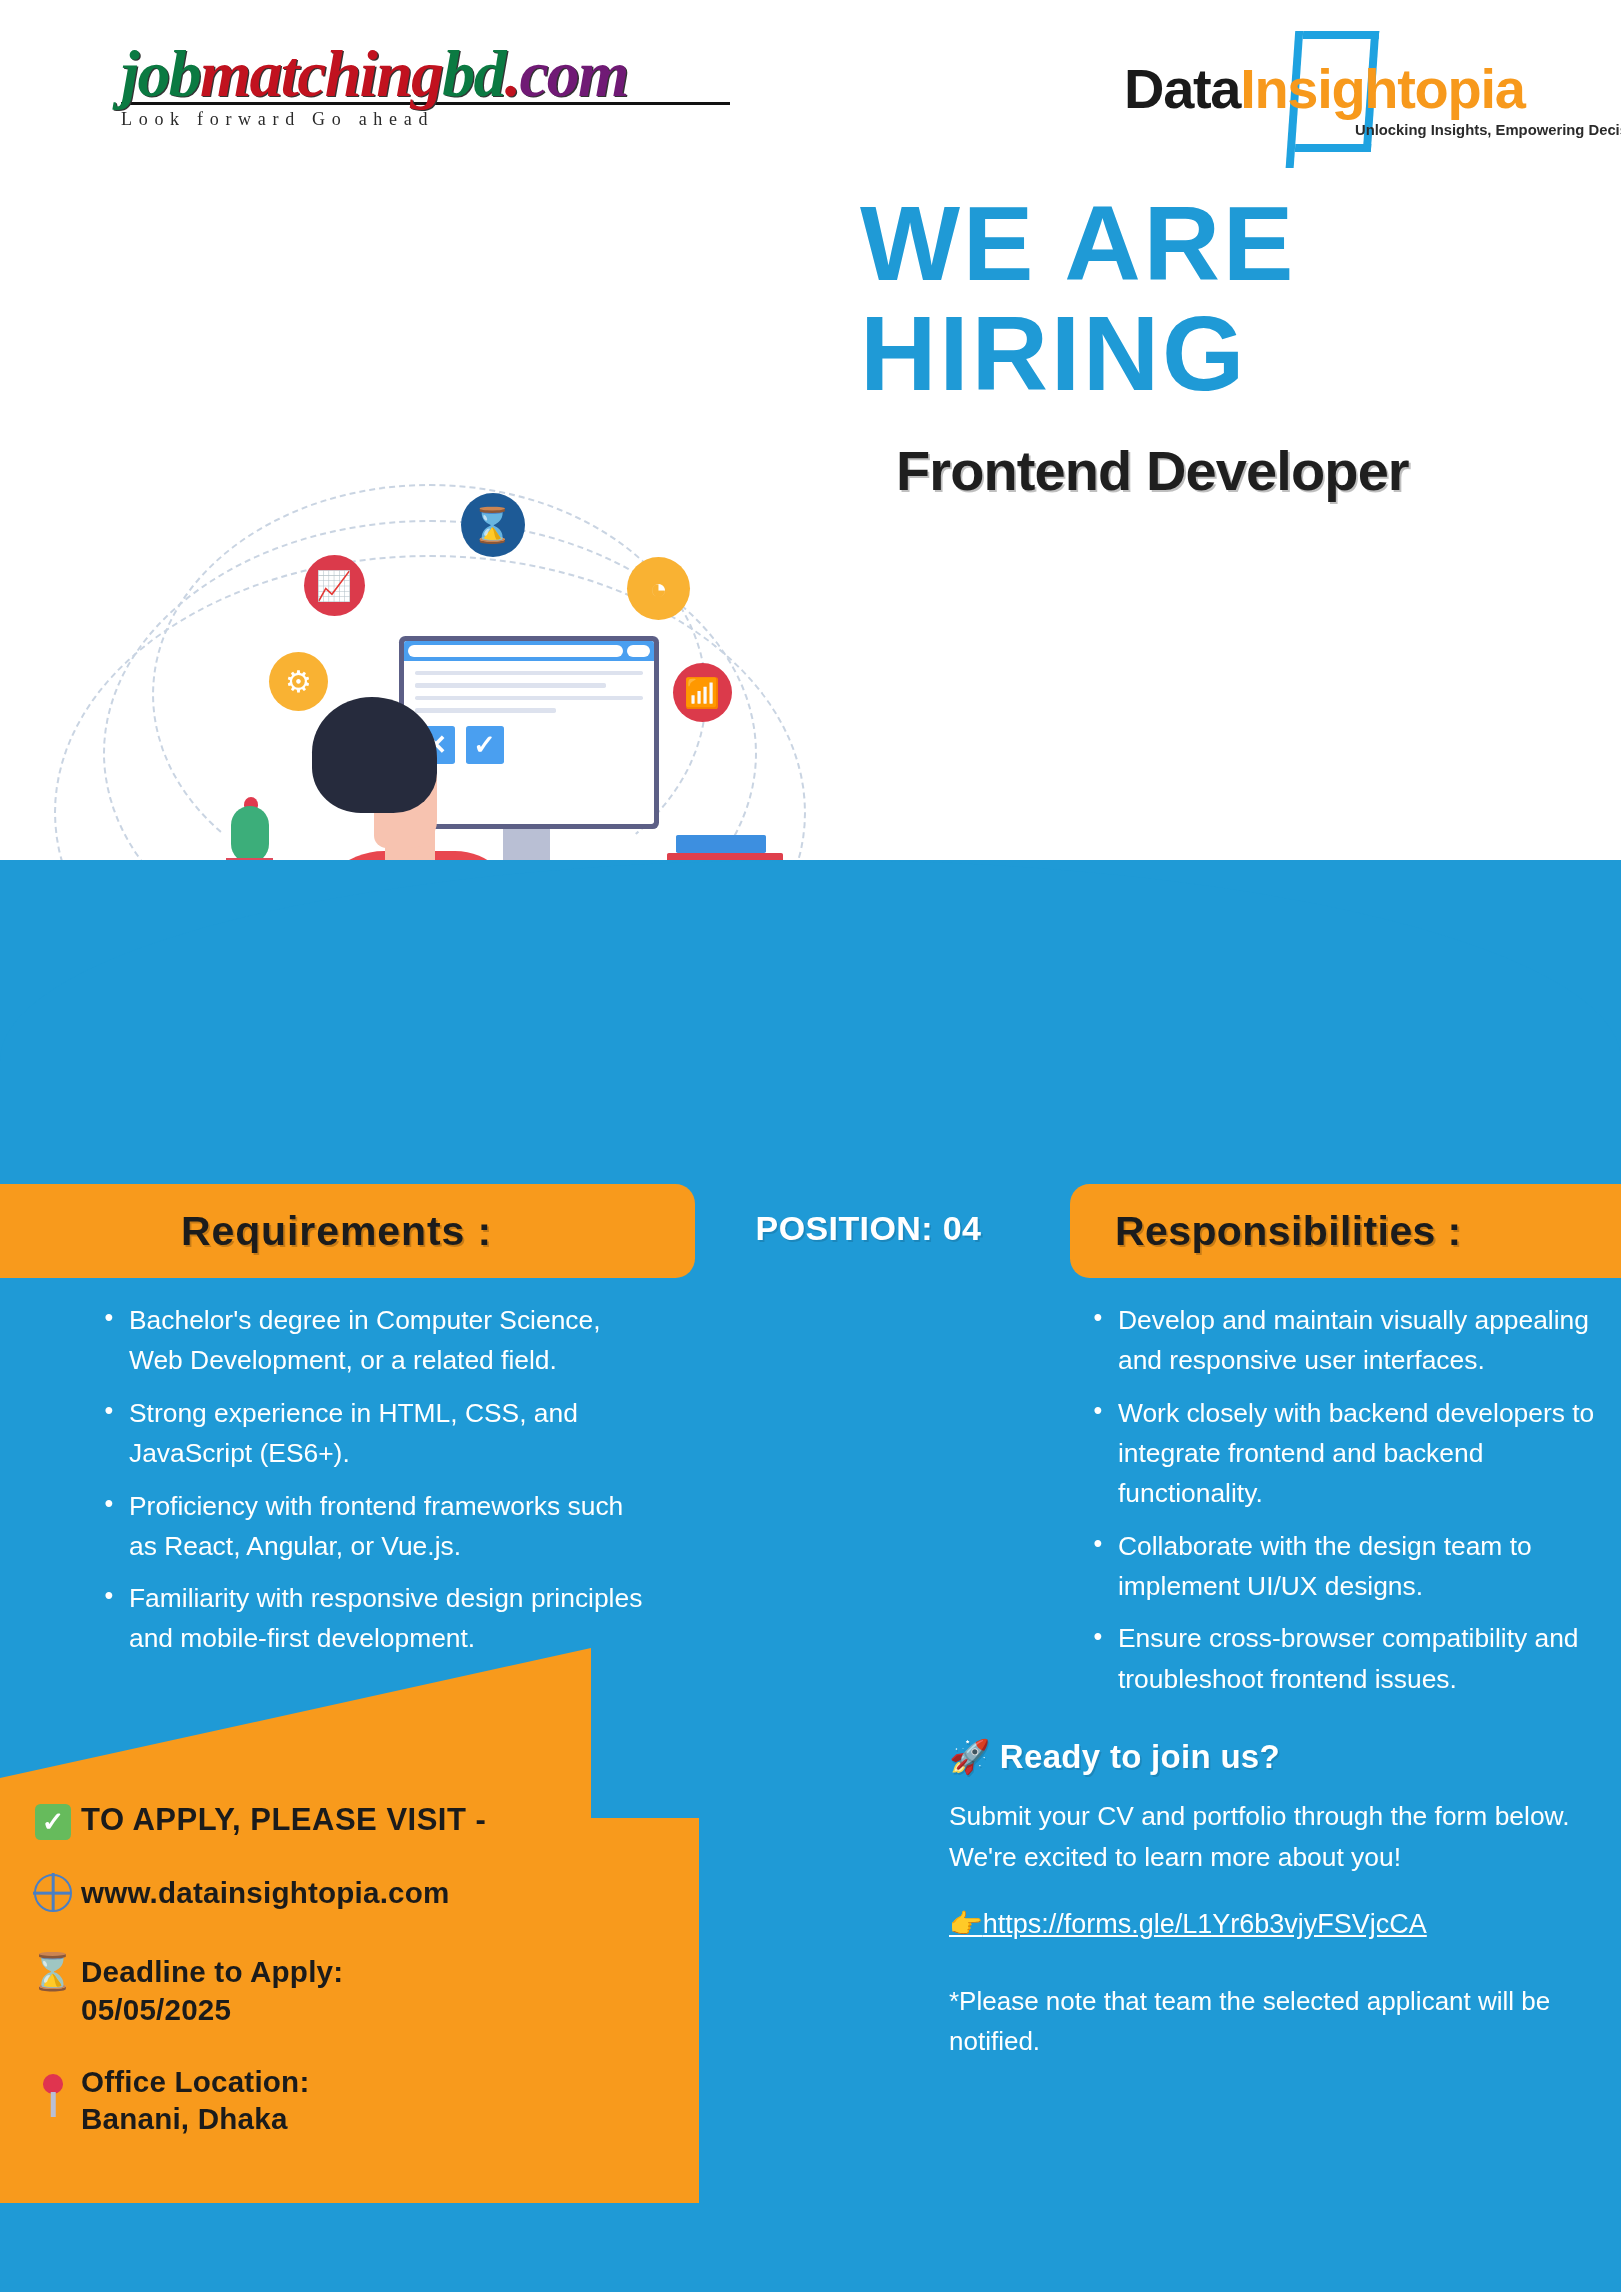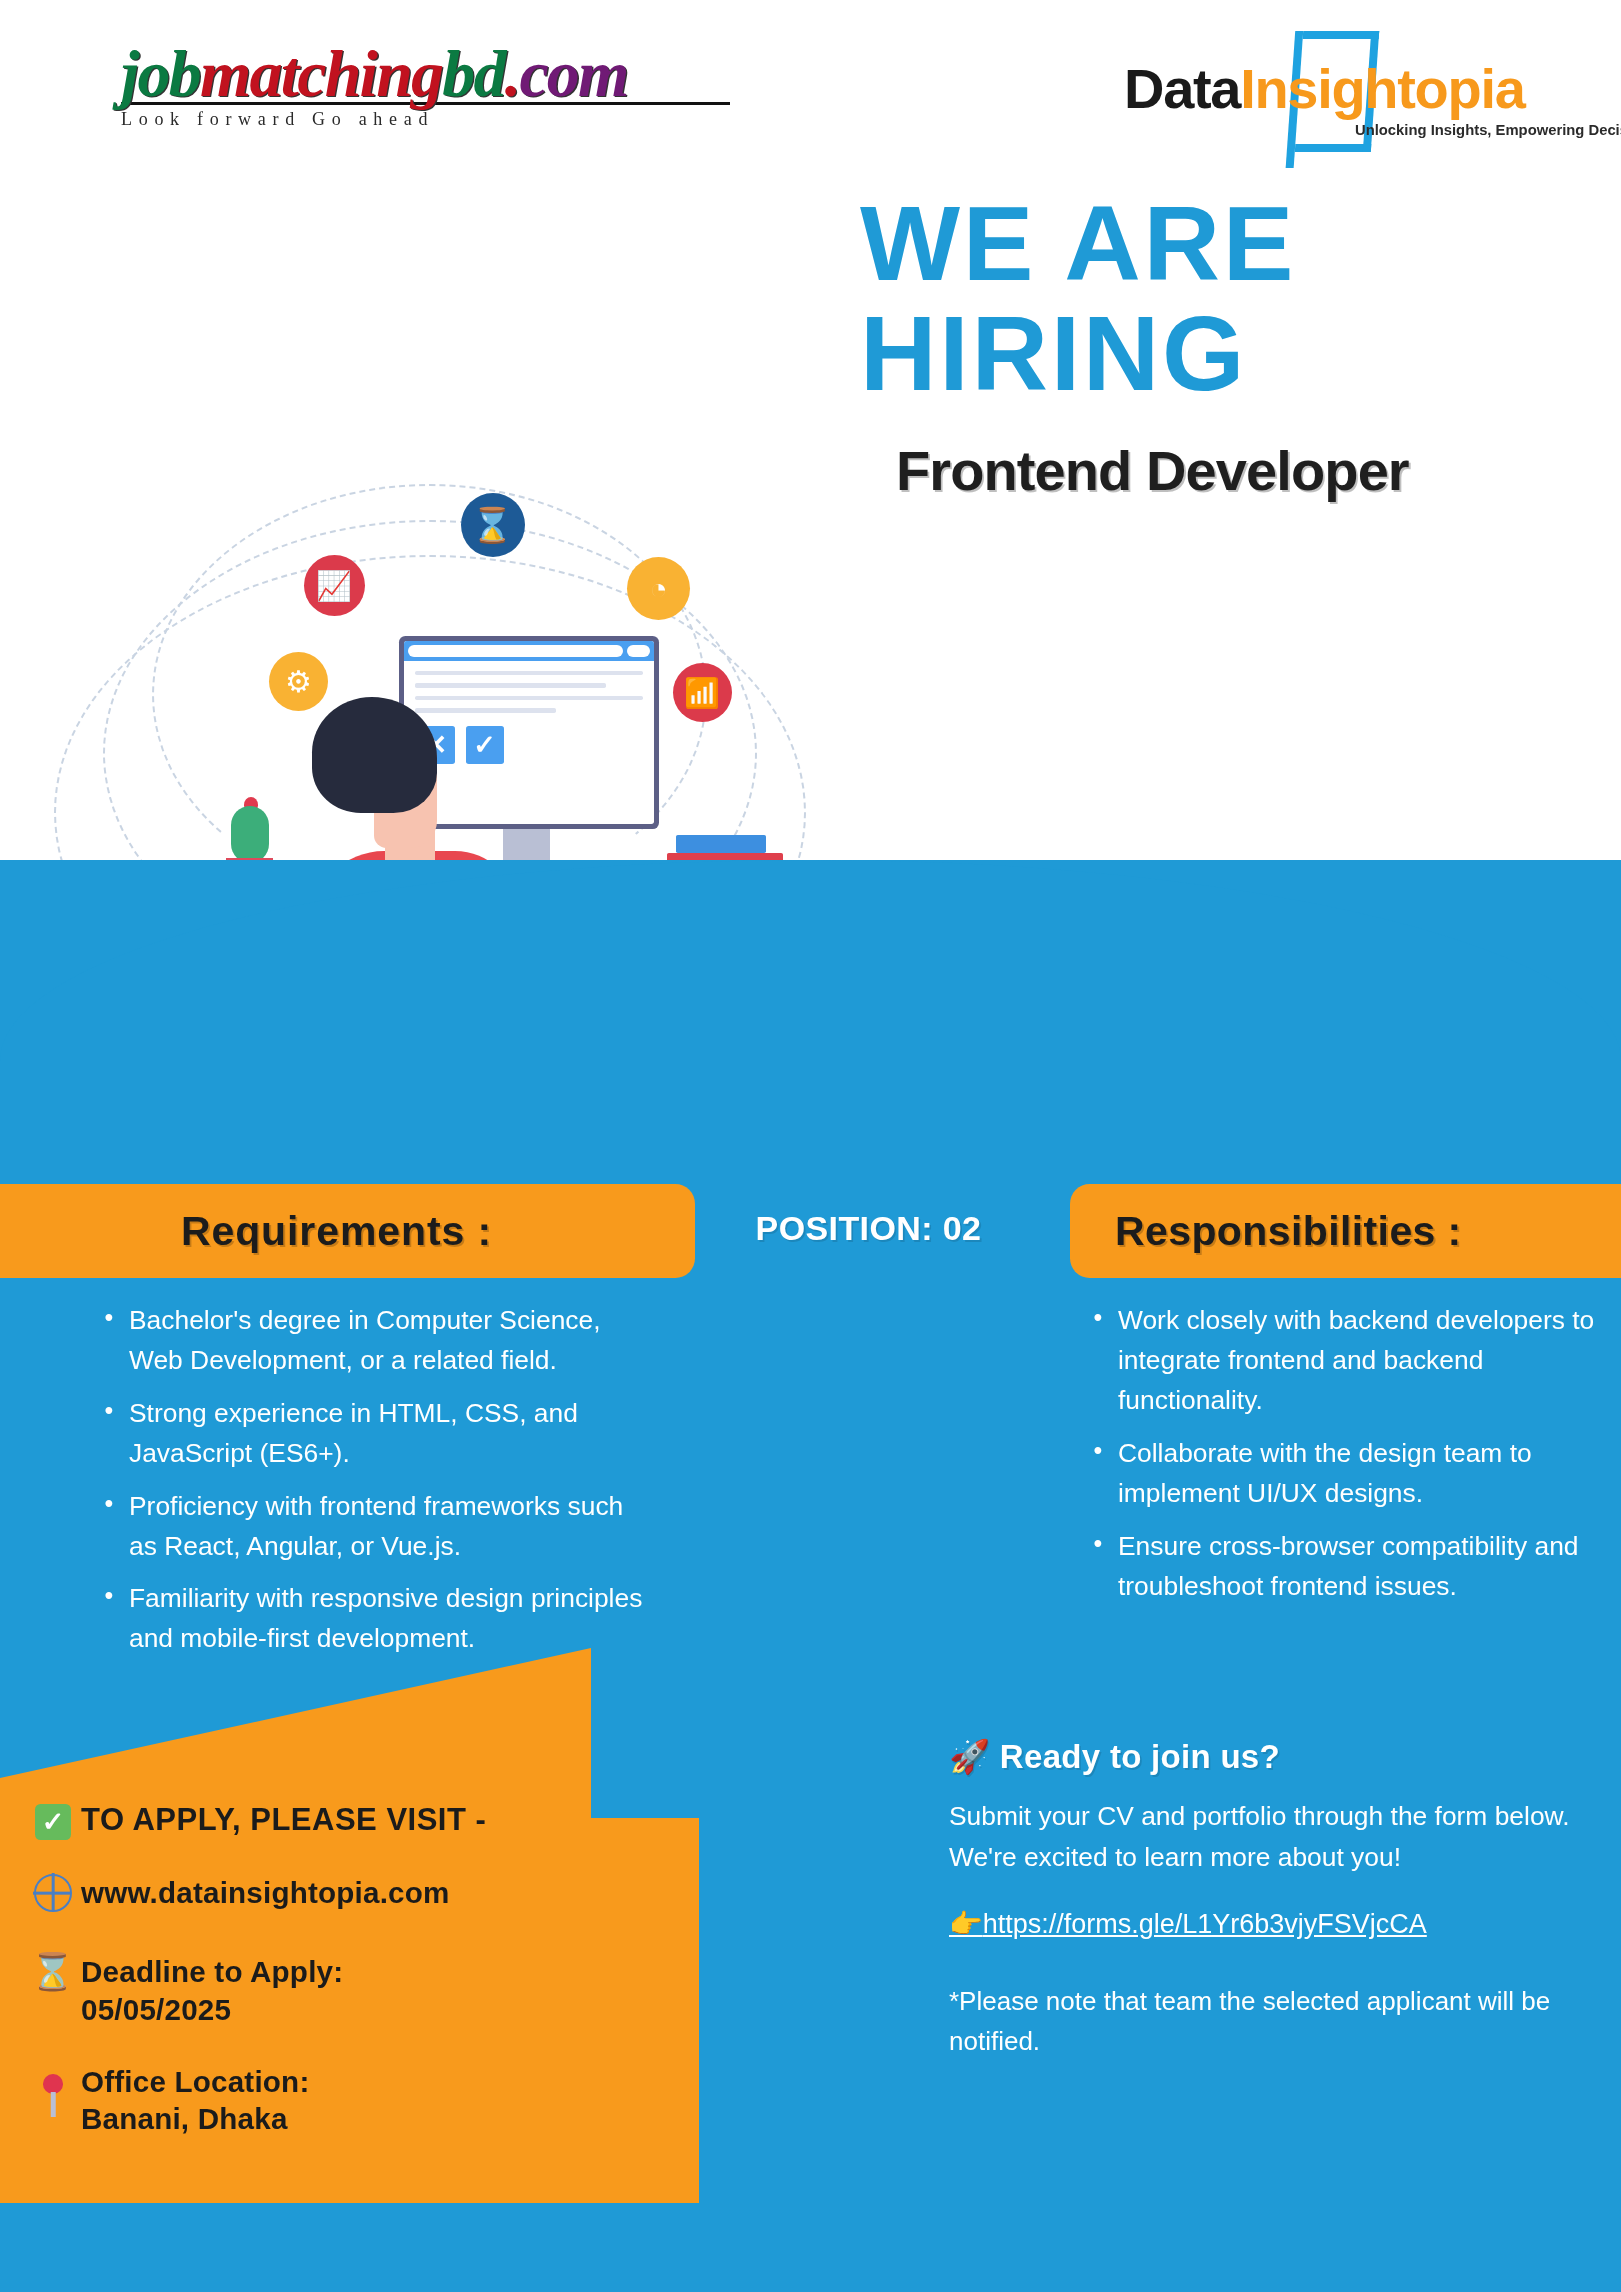--- a/index.html
+++ b/index.html
@@ -368,32 +368,33 @@
   </div>
   <div class="plantR-pot"></div>
 </div>
 
 <div class="blue-panel"></div>
 <div class="blue-curve"></div>
 
 <div class="req-banner">
   <span>Requirements :</span>
 </div>
-<div class="position-tag">POSITION: 02</div>
+<div class="position-tag">POSITION: 04</div>
 <div class="resp-banner">
   <span>Responsibilities :</span>
 </div>
 
 <ul class="bullets req-list" id="req-list">
     <li>Bachelor's degree in Computer Science, Web Development, or a related field.</li>
     <li>Strong experience in HTML, CSS, and JavaScript (ES6+).</li>
     <li>Proficiency with frontend frameworks such as React, Angular, or Vue.js.</li>
     <li>Familiarity with responsive design principles and mobile-first development.</li>
   </ul>
 <ul class="bullets resp-list" id="resp-list">
+    <li>Develop and maintain visually appealing and responsive user interfaces.</li>
     <li>Work closely with backend developers to integrate frontend and backend functionality.</li>
     <li>Collaborate with the design team to implement UI/UX designs.</li>
     <li>Ensure cross-browser compatibility and troubleshoot frontend issues.</li>
   </ul>
 
 <div class="apply-box"></div>
 <div class="apply-rows">
 
   <div class="ap-row">
     <div class="ap-ico"><span class="chk-green">✓</span></div>

